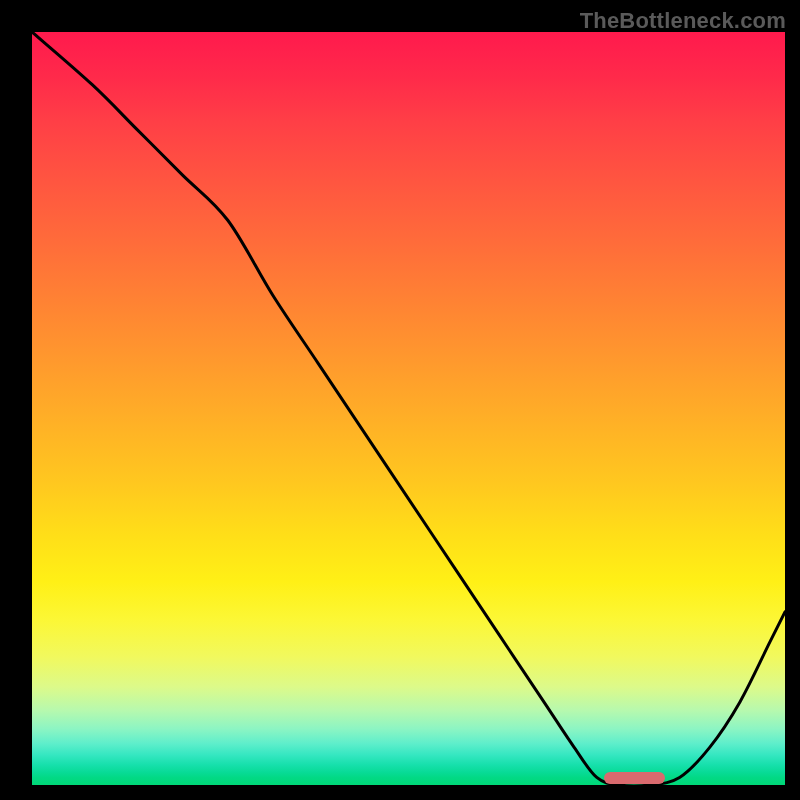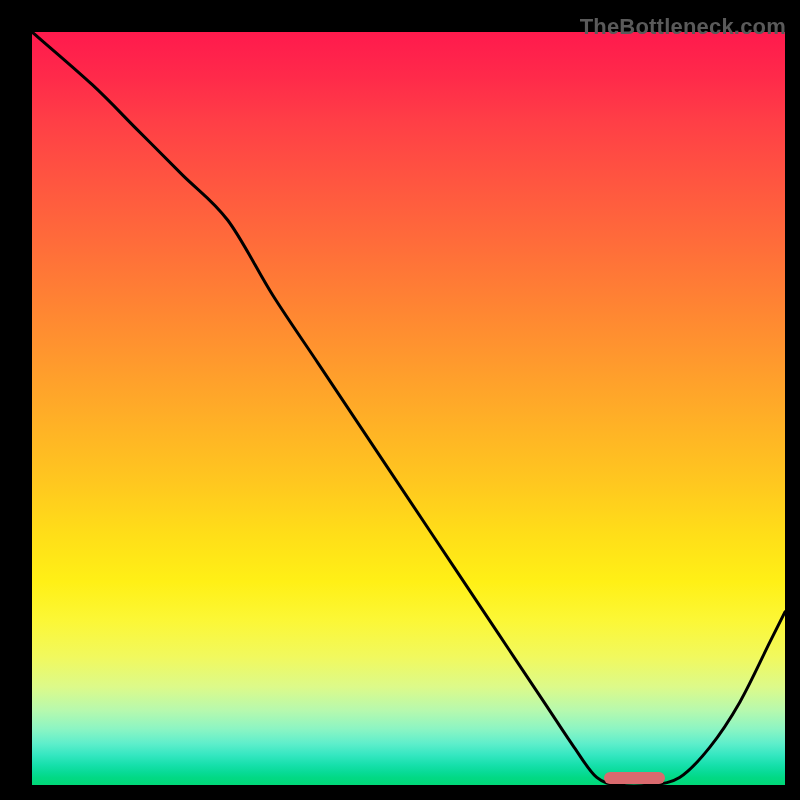--- a/index.html
+++ b/index.html
@@ -43,21 +43,21 @@
       #5eeecb 94.5%,
       #35e7c1 96%,
       #17e0ac 97.3%,
       #08db97 98.3%,
       #02d985 99%,
       #00d877 100%
     );
   }
   .watermark {
     position: absolute;
-    top: 14px;
+    top: 8px;
     right: 14px;
     color: #5a5a5a;
     font-size: 22px;
     font-weight: 600;
     letter-spacing: 0.2px;
     user-select: none;
   }
   .curve-svg {
     position: absolute;
     left: 0;

